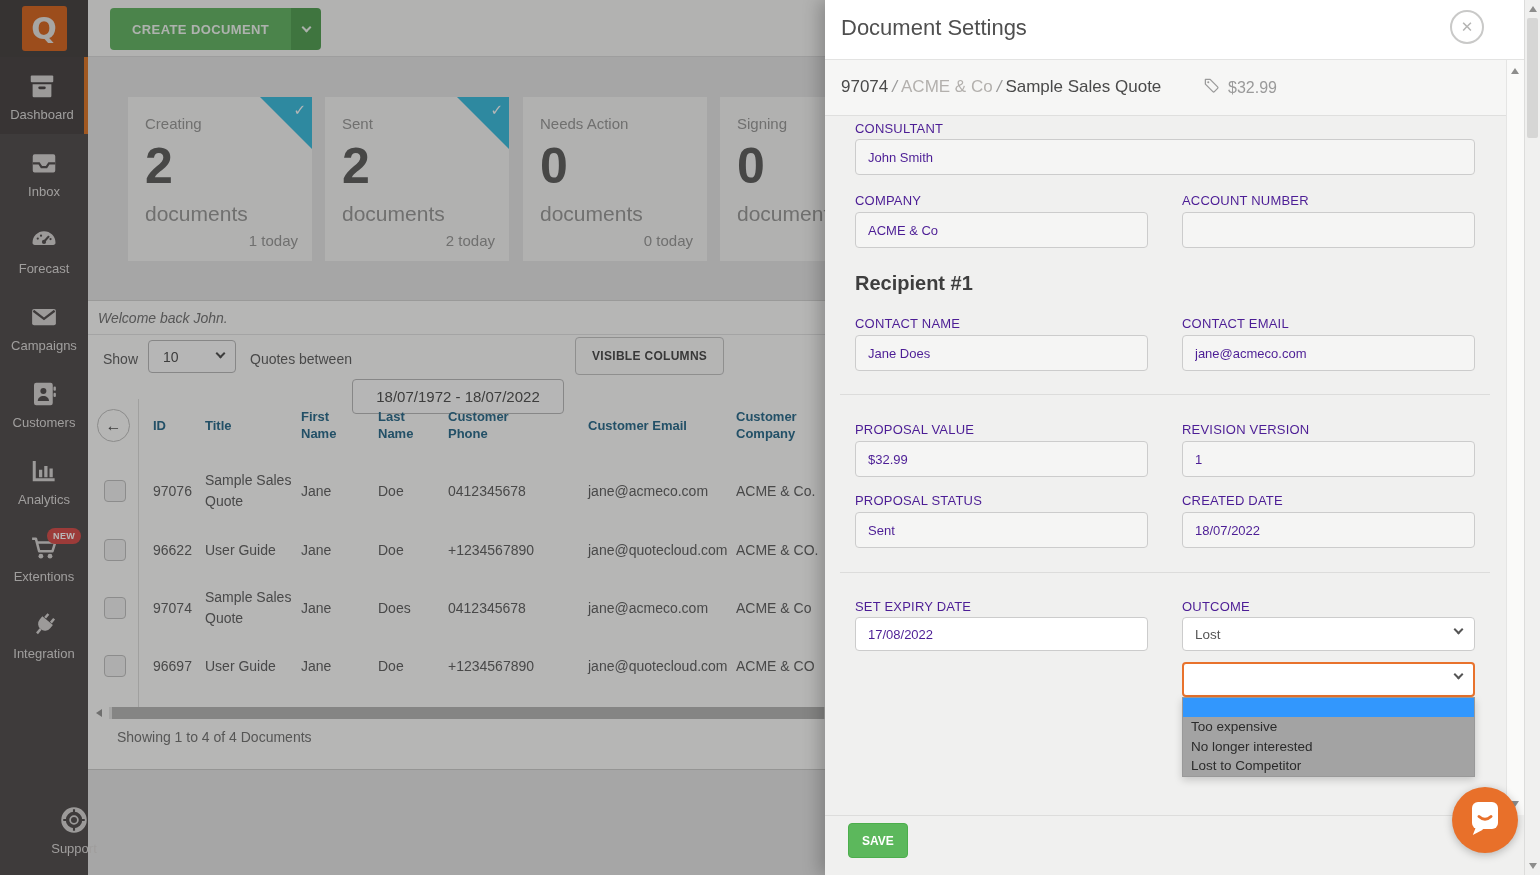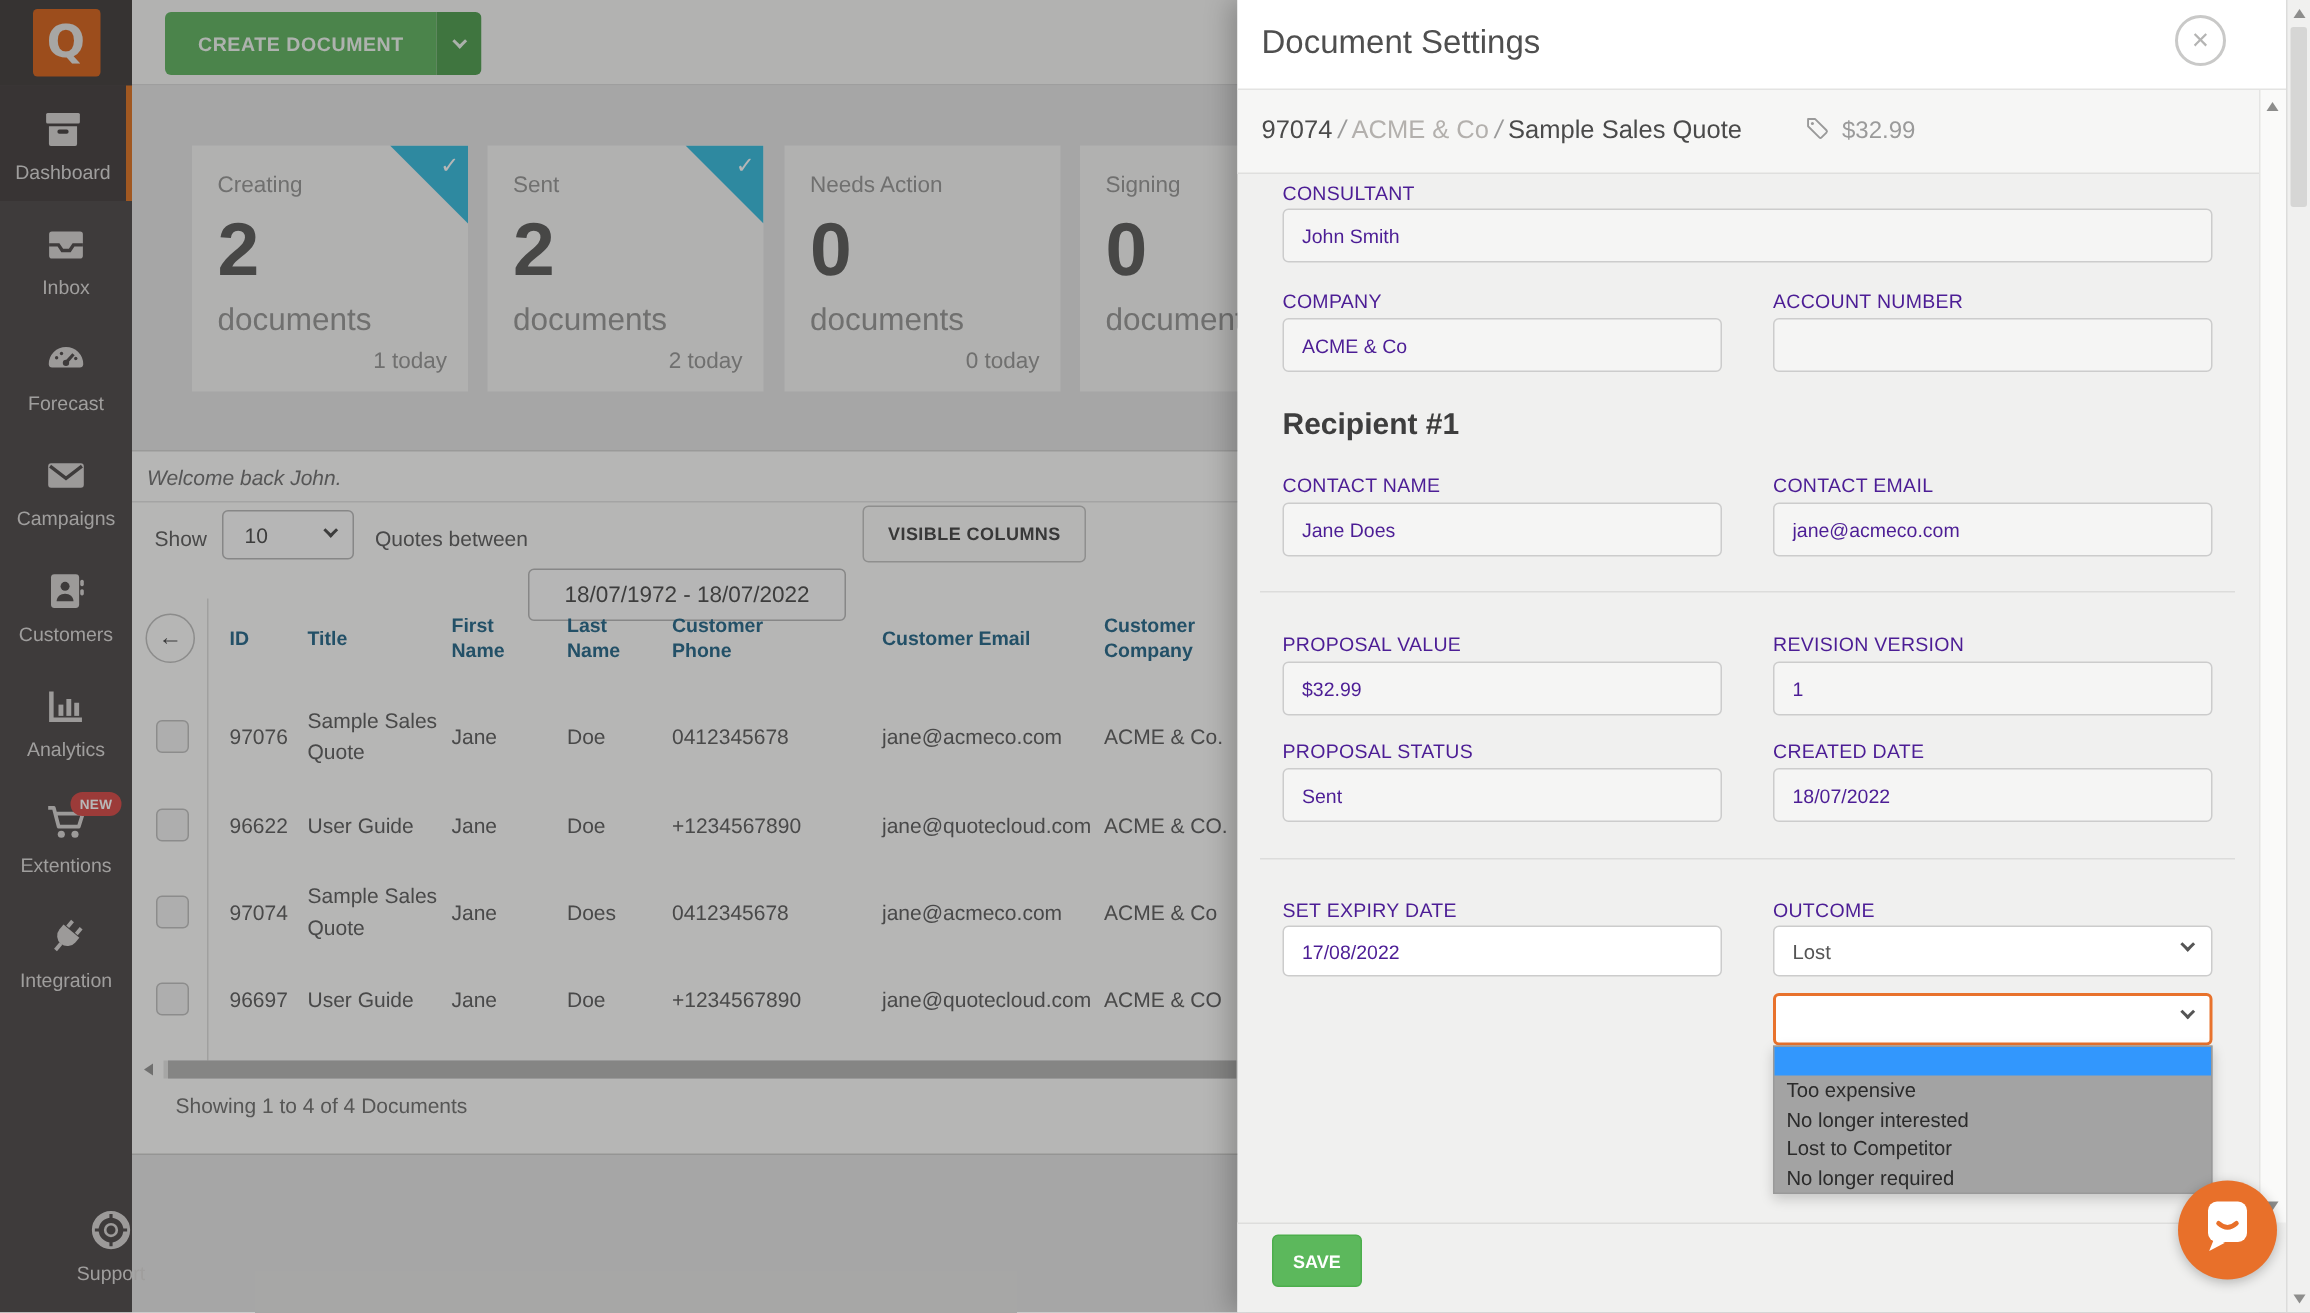--- a/index.html
+++ b/index.html
@@ -391,21 +391,20 @@
       </div>
 
       <div class="reason-select">
           <i class="chev"></i>
         </div>
       <div class="dropdown-list">
         <div class="opt-blank"></div>
         <div class="opt">Too expensive</div>
         <div class="opt">No longer interested</div>
         <div class="opt">Lost to Competitor</div>
-        <div class="opt">No longer required</div>
       </div>
     </div>
 
     <div class="panel-footer">
       <div class="save-btn">SAVE</div>
     </div>
 
     <div class="inner-scroll">
       <div class="tri-up" style="top:8px"></div>
       <div class="tri-down" style="bottom:8px"></div>

